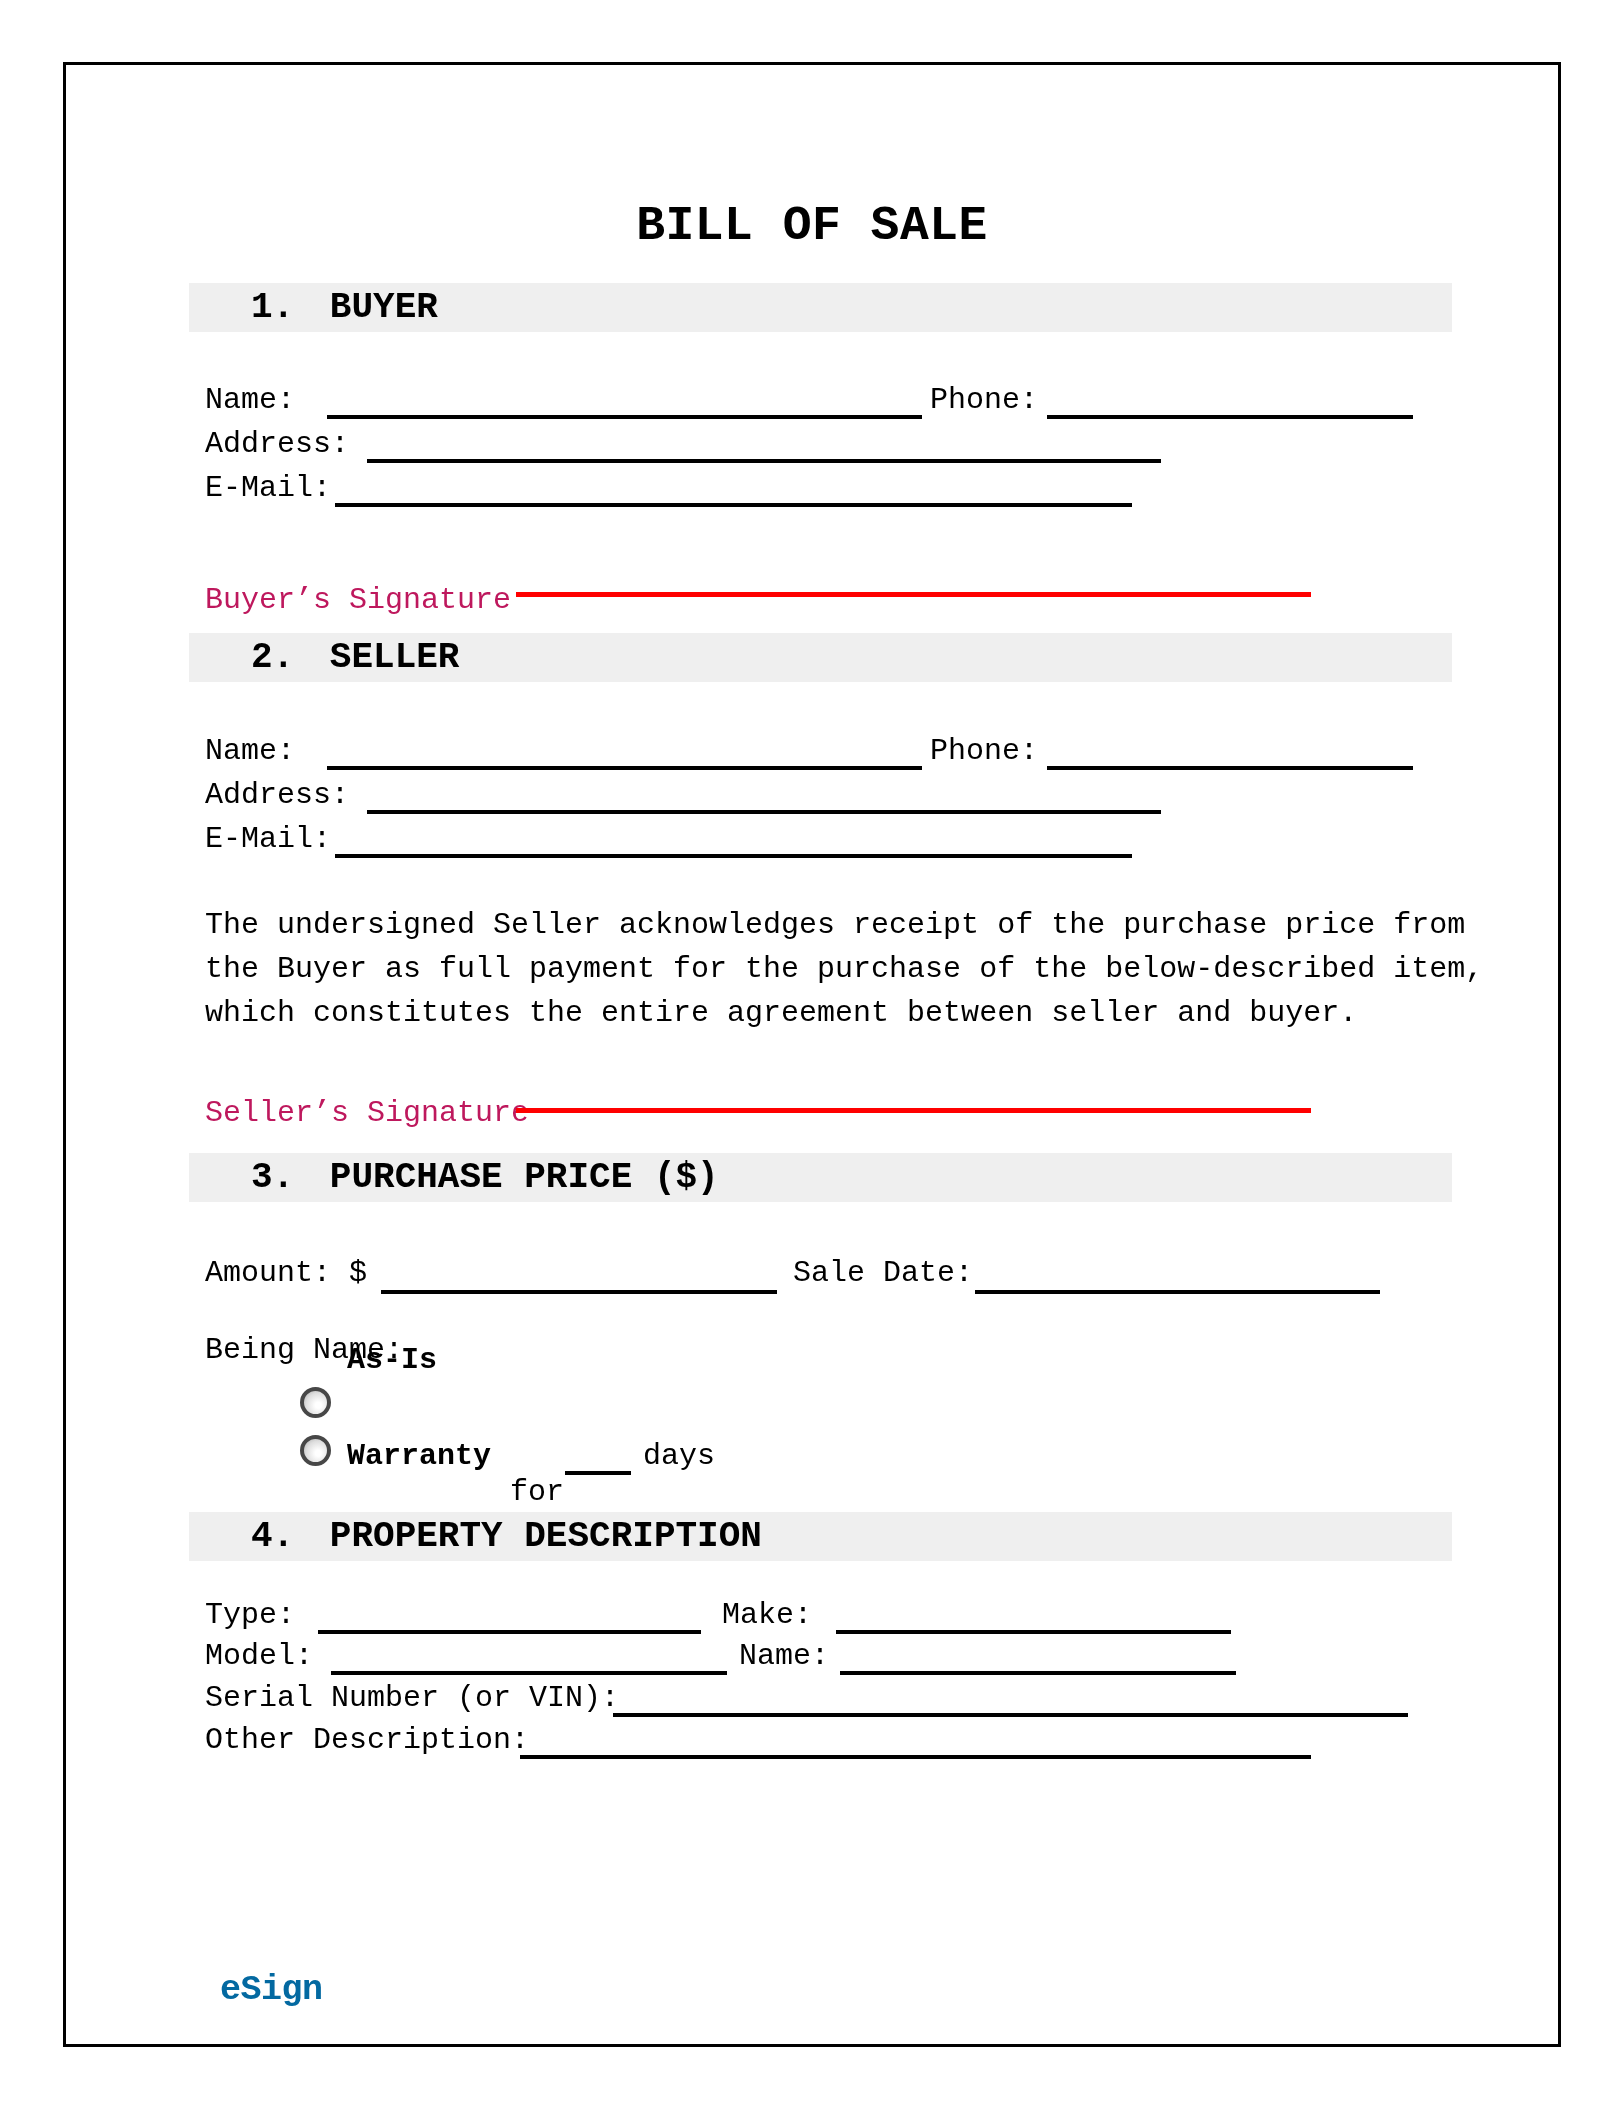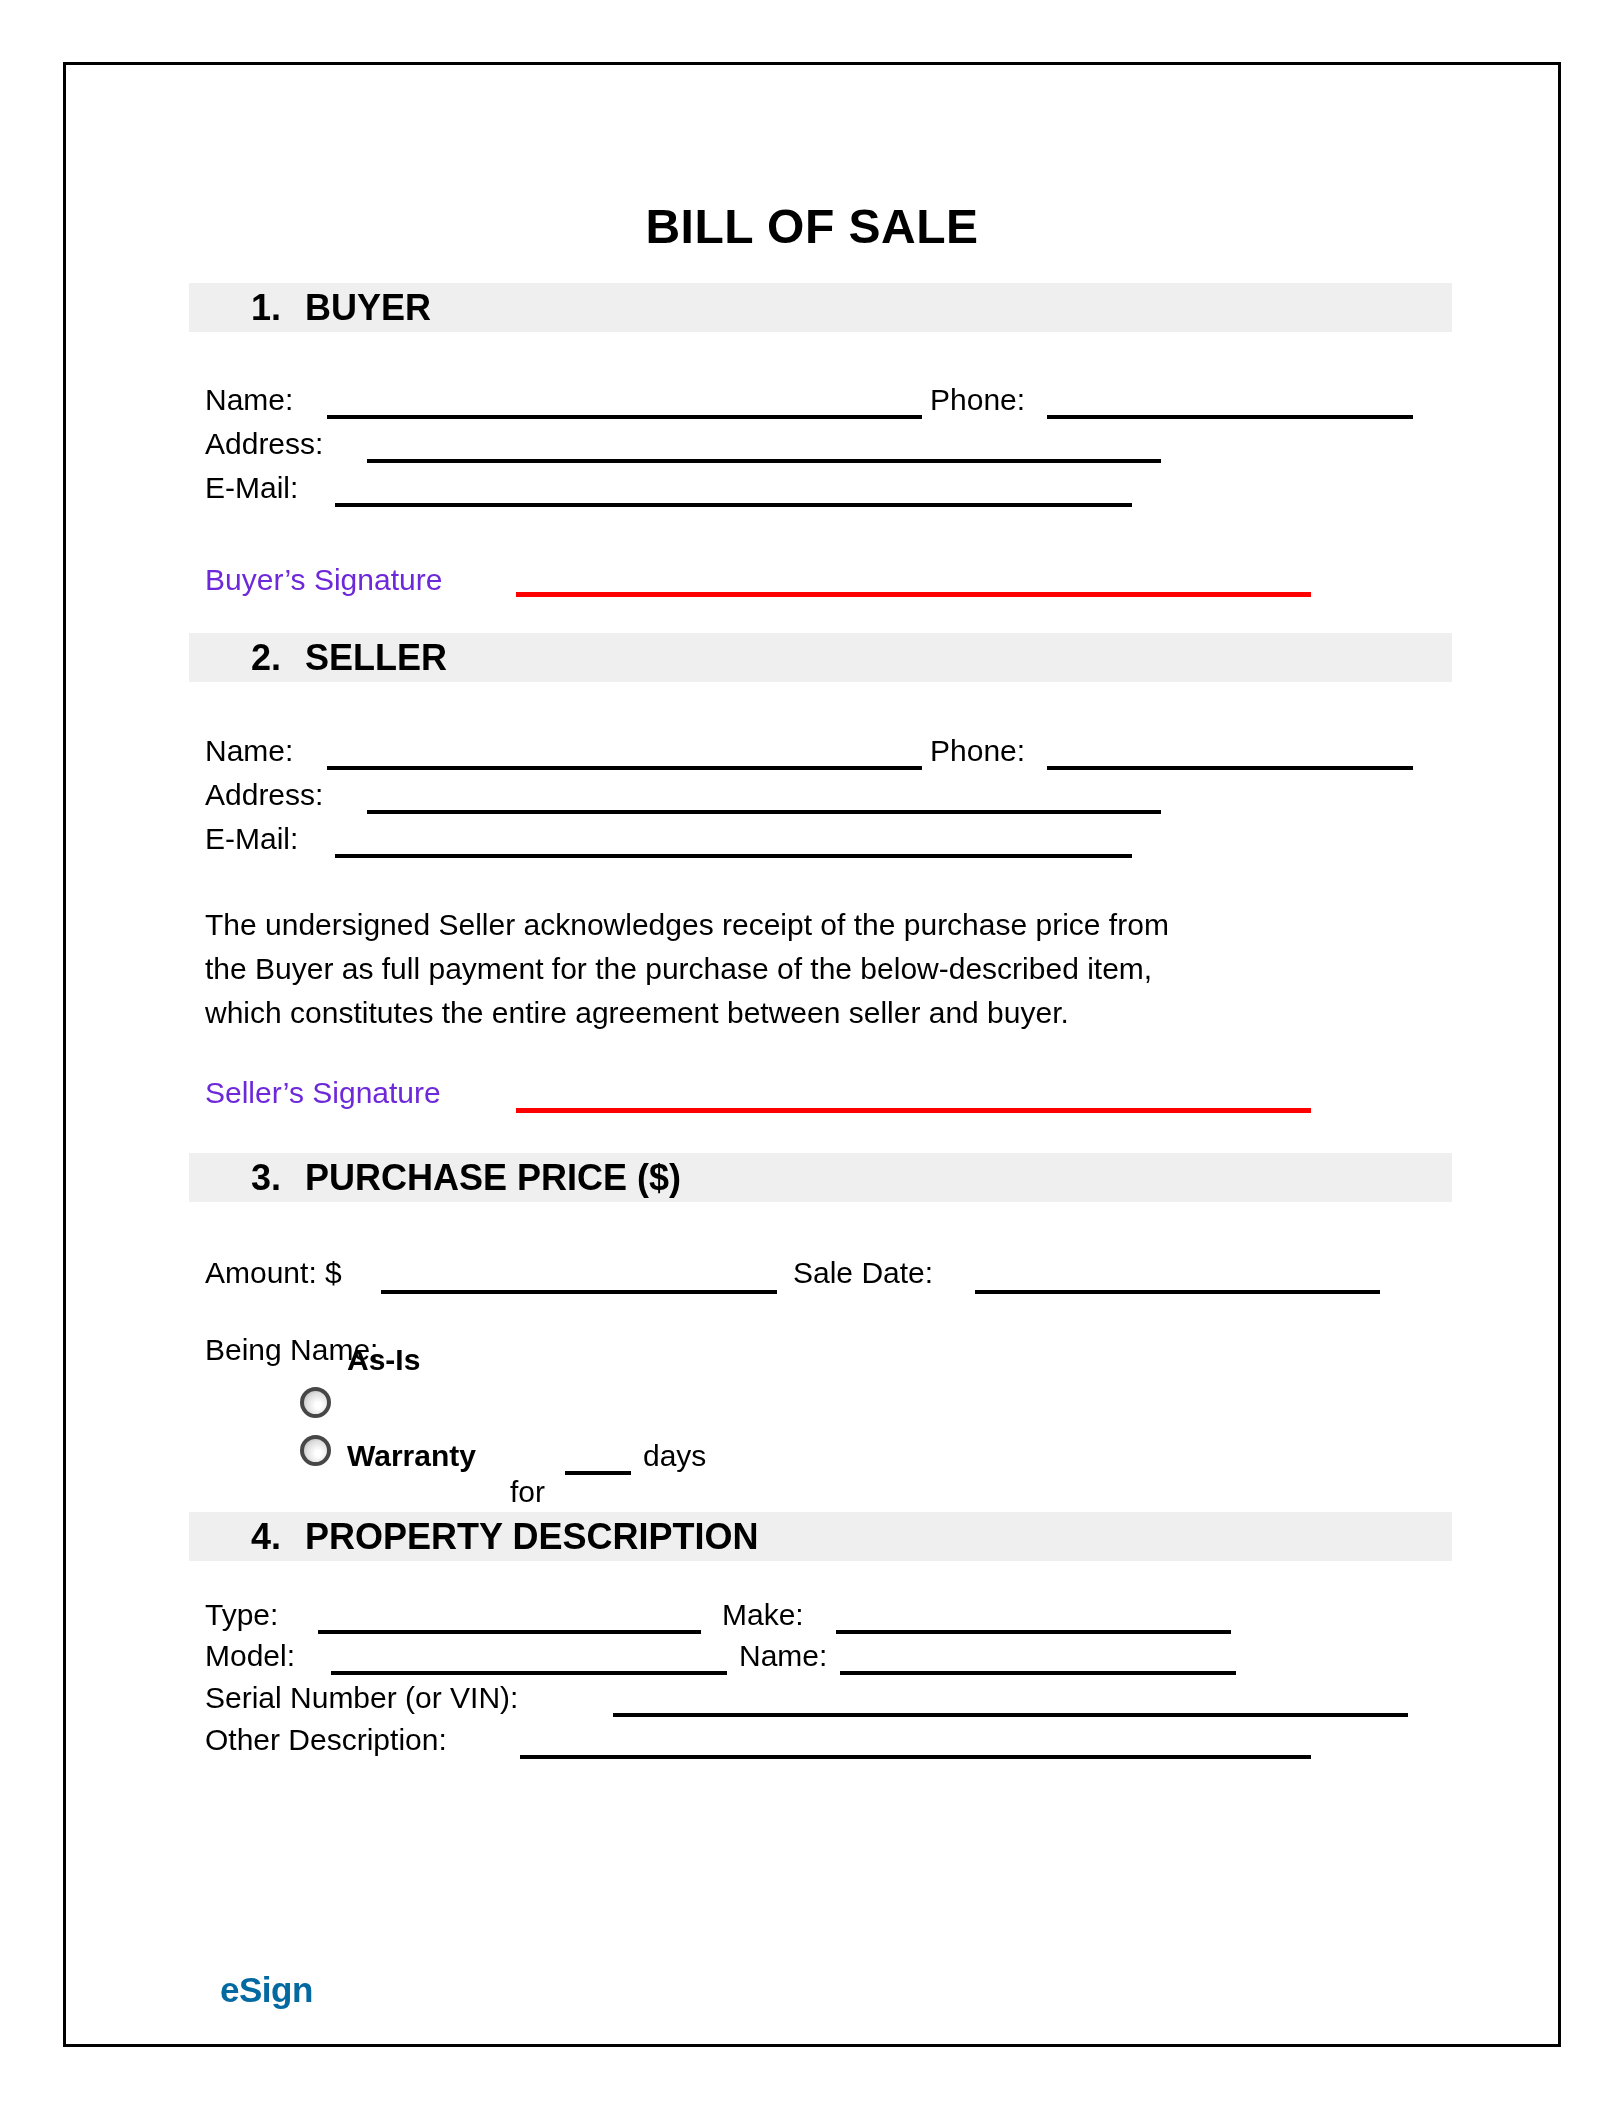--- a/index.html
+++ b/index.html
@@ -1,21 +1,21 @@
 <!DOCTYPE html>
 <html><head>
 <meta charset="utf-8">
 <style>
   html, body { margin: 0; padding: 0; background: #ffffff; }
   .page {
     position: relative;
     width: 1624px;
     height: 2112px;
     background: #ffffff;
-    font-family: Liberation Sans, sans-serif;
+    font-family: Liberation Mono, monospace;
     color: #000000;
     overflow: hidden;
   }
   .sheet {
     position: absolute;
     left: 63px;
     top: 62px;
     width: 1492px;
     height: 1979px;
     border: 3px solid #000000;
@@ -45,21 +45,21 @@
   }
   .band .num { display: inline-block; }
   .band .hd  { display: inline-block; margin-left: 14px; }
   .lbl {
     position: absolute;
     font-size: 30px;
     line-height: 34px;
     white-space: nowrap;
   }
   .bold { font-weight: bold; }
-  .red { color: #6d28d9; }
+  .red { color: #be185d; margin-top: 20px; }
   .line {
     position: absolute;
     height: 4px;
     background: #000000;
   }
   .redline {
     position: absolute;
     height: 5px;
     background: #ff0000;
   }

